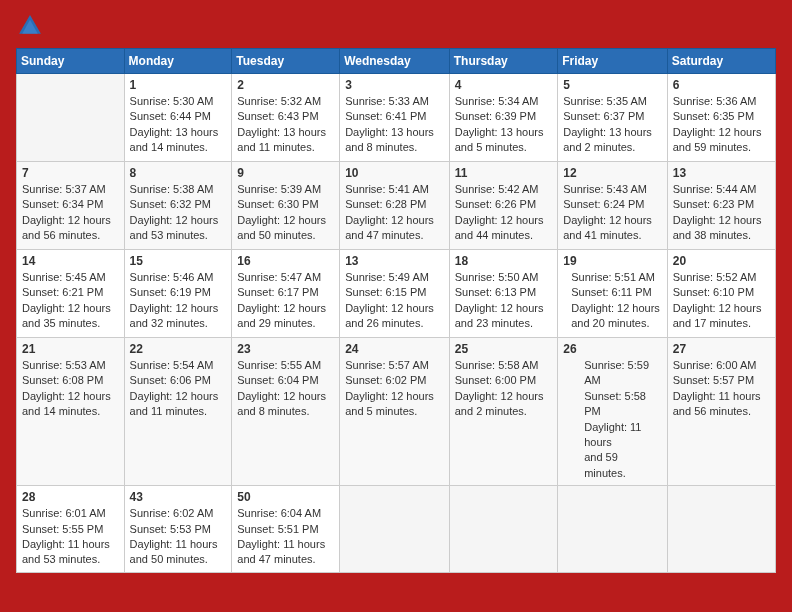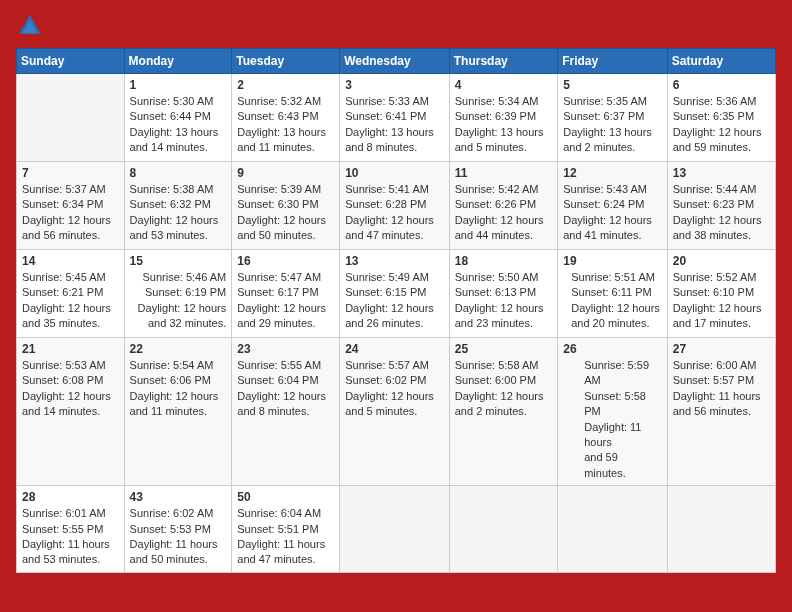--- a/index.html
+++ b/index.html
@@ -230,21 +230,21 @@
         <tr>
           <td>
             <span class="day-number">14</span>
             <div class="day-info" style="white-space: pre-line;">Sunrise: 5:45 AM
 Sunset: 6:21 PM
 Daylight: 12 hours
 and 35 minutes.</div>
           </td>
           <td>
             <span class="day-number">15</span>
-            <div class="day-info" style="white-space: pre-line; text-align: right;">Sunrise: 5:46 AM
+            <div class="day-info" style="white-space: pre-line;">Sunrise: 5:46 AM
 Sunset: 6:19 PM
 Daylight: 12 hours
 and 32 minutes.</div>
           </td>
           <td>
             <span class="day-number">16</span>
             <div class="day-info" style="white-space: pre-line;">Sunrise: 5:47 AM
 Sunset: 6:17 PM
 Daylight: 12 hours
 and 29 minutes.</div>

